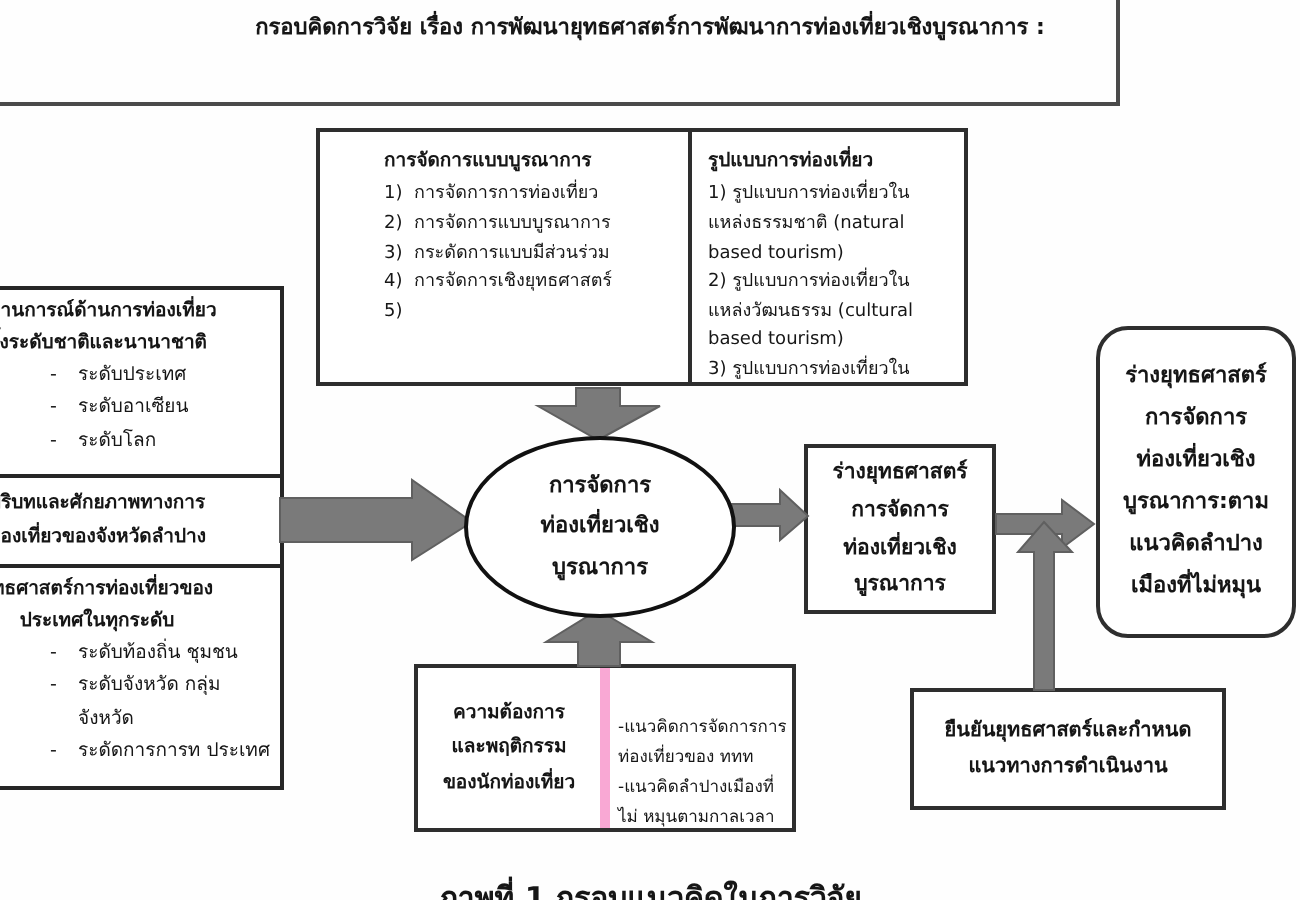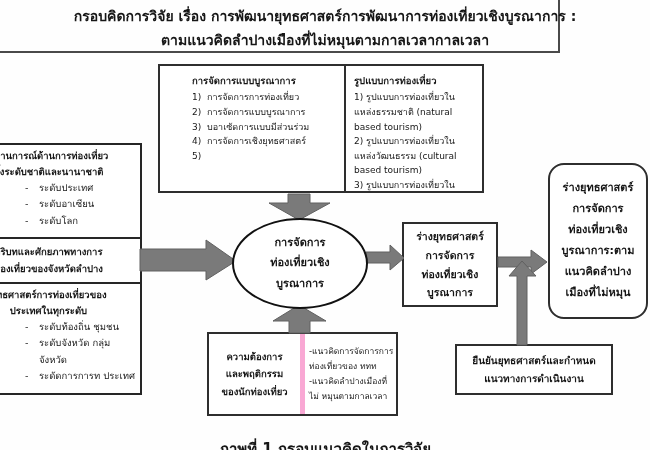--- a/index.html
+++ b/index.html
@@ -8,21 +8,21 @@
     background:#fefefe;color:#161616;
     font-family:"DejaVu Sans",sans-serif;
   }
   .abs{position:absolute;box-sizing:border-box;}
   .box{position:absolute;box-sizing:border-box;background:#fff;border:2px solid #2e2e2e;}
   .line{display:block;}
 
   
   .title-frame{border:2px solid #4a4a4a;background:transparent;}
   .title-text{left:0;top:5px;width:650px;text-align:center;font-weight:bold;
-    font-size:14px;line-height:1.7;}
+    font-size:11px;line-height:1.7;}
 
   
   .top-table{left:158px;top:64px;width:326px;height:129px;display:flex;}
   .top-table .cell{padding:5px 7px 4px 8px;overflow:hidden;font-size:9px;line-height:1.62;}
   .top-table .cell-l{width:145px;border-right:2px solid #2e2e2e;padding-left:32px;}
   .top-table .cell-r{flex:1;}
   .cell-header{font-weight:bold;font-size:9.5px;margin:2px 0 2px 0;}
   .numrow{display:flex;}
   .numrow .num{width:15px;flex:0 0 15px;}
   .numrow .txt{flex:1;}
@@ -40,59 +40,58 @@
 
   
   .ellipse{left:232px;top:218px;width:136px;height:91px;border:2.5px solid #111;
     border-radius:50%;background:#fff;display:flex;flex-direction:column;
     align-items:center;justify-content:center;font-weight:bold;font-size:11px;line-height:1.85;text-align:center;}
 
   
   .bottom-table{left:207px;top:332px;width:191px;height:84px;display:flex;}
   .bottom-table .cell-l{width:91px;border-right:5px solid #f9a8d4;display:flex;flex-direction:column;
     align-items:center;justify-content:center;font-size:9.5px;font-weight:bold;line-height:1.8;text-align:center;}
-  .bottom-table .cell-r{flex:1;padding:10px 2px 2px 4px;font-size:8.5px;line-height:1.75;}
+  .bottom-table .cell-r{flex:1;padding:23px 2px 2px 4px;font-size:8.5px;line-height:1.75;}
 
   
   .draft-box{left:402px;top:222px;width:96px;height:85px;display:flex;flex-direction:column;
     align-items:center;justify-content:center;text-align:center;font-weight:bold;font-size:10.5px;line-height:1.8;}
   .final-box{left:548px;top:163px;width:100px;height:156px;border-radius:16px;display:flex;flex-direction:column;
     align-items:center;justify-content:center;text-align:center;font-weight:bold;font-size:11px;line-height:1.9;}
-  .confirm-box{left:455px;top:344px;width:158px;height:51px;display:flex;flex-direction:column;
+  .confirm-box{left:455px;top:344px;width:158px;height:61px;display:flex;flex-direction:column;
     align-items:center;justify-content:center;text-align:center;font-weight:bold;font-size:10px;line-height:1.8;}
 
   
   .caption{left:0;top:437px;width:650px;text-align:center;font-weight:bold;font-size:15px;}
 
   svg.arrows{position:absolute;left:0;top:0;z-index:6;pointer-events:none;}
   .z7{z-index:7;}
 </style>
 </head>
 <body>
 
 <div class="abs title-frame" style="left:-30px;top:-30px;width:590px;height:83px;"></div>
 <div class="abs title-text">
   <span class="line">กรอบคิดการวิจัย เรื่อง การพัฒนายุทธศาสตร์การพัฒนาการท่องเที่ยวเชิงบูรณาการ :</span>
-  <span class="line">ตามแนวคิดลำปางเมืองที่ไม่หมุนตามกาลเวลากาลเวลา</span>
 </div>
 
 <div class="box top-table">
   <div class="cell cell-l">
     <div class="cell-header">การจัดการแบบบูรณาการ</div>
     <div class="numrow">
       <span class="num">1)</span>
       <span class="txt">การจัดการการท่องเที่ยว</span>
     </div>
     <div class="numrow">
       <span class="num">2)</span>
       <span class="txt">การจัดการแบบบูรณาการ</span>
     </div>
     <div class="numrow">
       <span class="num">3)</span>
-      <span class="txt">บอาเซัดการแบบมีส่วนร่วม</span>
+      <span class="txt">กระดัดการแบบมีส่วนร่วม</span>
     </div>
     <div class="numrow">
       <span class="num">4)</span>
       <span class="txt">การจัดการเชิงยุทธศาสตร์</span>
     </div>
     <div class="numrow">
       <span class="num">5)</span>
     </div>
   </div>
   <div class="cell cell-r">

